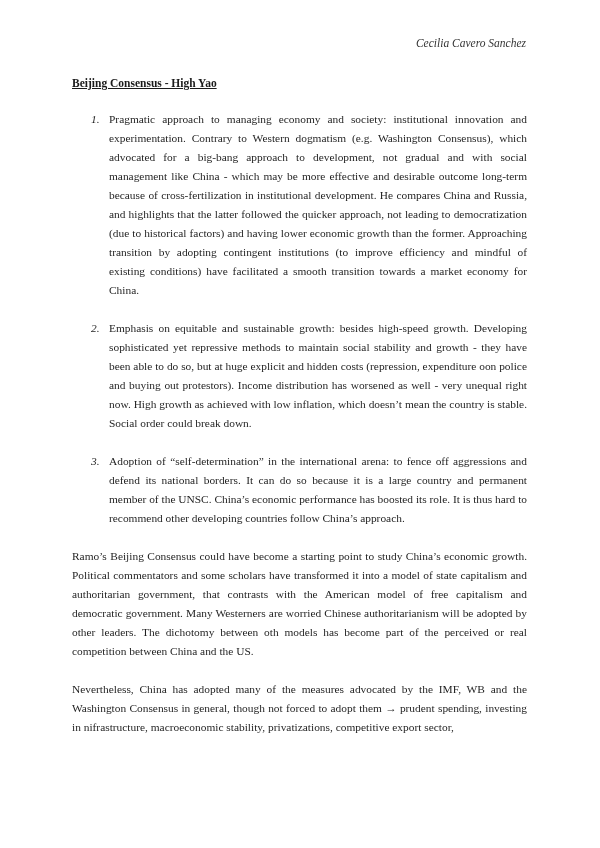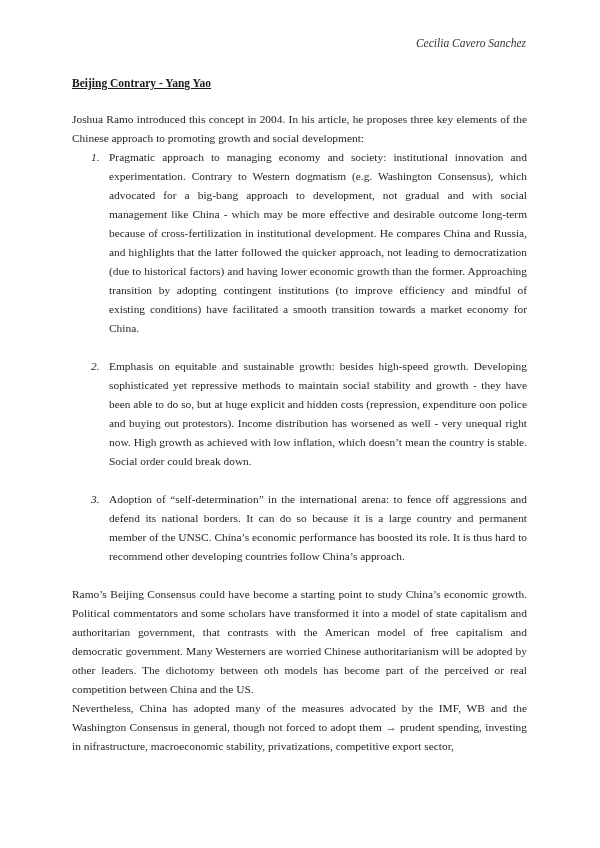--- a/index.html
+++ b/index.html
@@ -3,39 +3,38 @@
 <meta charset="utf-8">
 <style>
   html, body { margin: 0; padding: 0; background: #ffffff; }
   body { width: 600px; height: 848px; position: relative; overflow: hidden;
          font-family: "Liberation Serif", "DejaVu Serif", serif; color: #1f1f1f; }
   .page { position: absolute; left: 0; top: 0; width: 600px; height: 649px; border-radius: 18px; }
   .author { position: absolute; top: 37px; right: 74px; font-size: 11.5px; font-style: italic; color: #333; }
   .title { position: absolute; top: 77px; left: 72px; font-size: 11.5px; font-weight: bold; text-decoration: underline; color: #1a1a1a; }
   .body { position: absolute; top: 110px; left: 72px; width: 455px; font-size: 11.4px; line-height: 19px; }
   p { margin: 0; text-align: justify; }
-  p + p { }
+  p + p { margin-top: 19px; }
   ol { margin: 0; padding: 0; list-style: none; }
   ol li { position: relative; padding-left: 37px; text-align: justify; }
   ol li + li { margin-top: 19px; }
   ol li .num { position: absolute; left: 19px; top: 0; font-style: italic; }
   ol li .lead { }
   .intro { margin-bottom: 0; }
   .list-wrap { margin-bottom: 19px; }
   .list-wrap li:last-child { margin-bottom: 0; }
 </style>
 </head>
 <body>
 
 <div class="page">
   <div class="author">Cecilia Cavero Sanchez</div>
-  <div class="title">Beijing Contrary - Yang Yao</div>
+  <div class="title">Beijing Consensus - High Yao</div>
 
   <div class="body">
-    <p class="intro">Joshua Ramo introduced this concept in 2004. In his article, he proposes three key elements of the Chinese approach to promoting growth and social development:</p>
 
     <div class="list-wrap">
       <ol>
         <li>
           <span class="num">1.</span><span class="lead">Pragmatic approach to managing economy and society:</span><span> institutional innovation and experimentation. Contrary to Western dogmatism (e.g. Washington Consensus), which advocated for a big-bang approach to development, not gradual and with social management like China - which may be more effective and desirable outcome long-term because of cross-fertilization in institutional development. He compares China and Russia, and highlights that the latter followed the quicker approach, not leading to democratization (due to historical factors) and having lower economic growth than the former. Approaching transition by adopting contingent institutions (to improve efficiency and mindful of existing conditions) have facilitated a smooth transition towards a market economy for China.</span>
         </li>
         <li>
           <span class="num">2.</span><span class="lead">Emphasis on equitable and sustainable growth:</span><span> besides high-speed growth. Developing sophisticated yet repressive methods to maintain social stability and growth - they have been able to do so, but at huge explicit and hidden costs (repression, expenditure oon police and buying out protestors). Income distribution has worsened as well - very unequal right now. High growth as achieved with low inflation, which doesn’t mean the country is stable. Social order could break down.</span>
         </li>
         <li>

